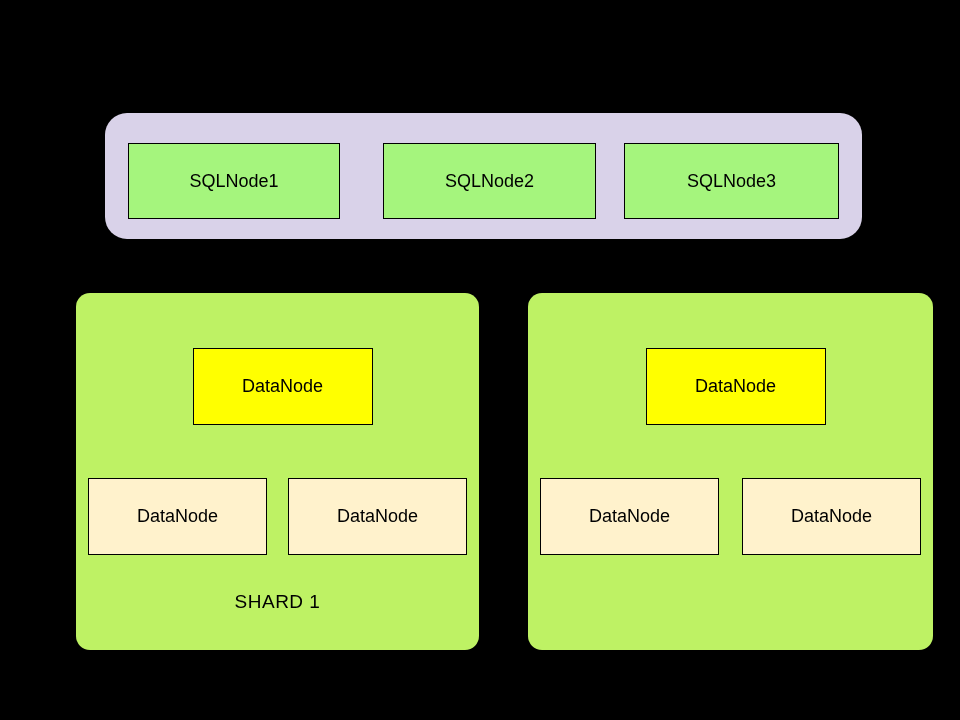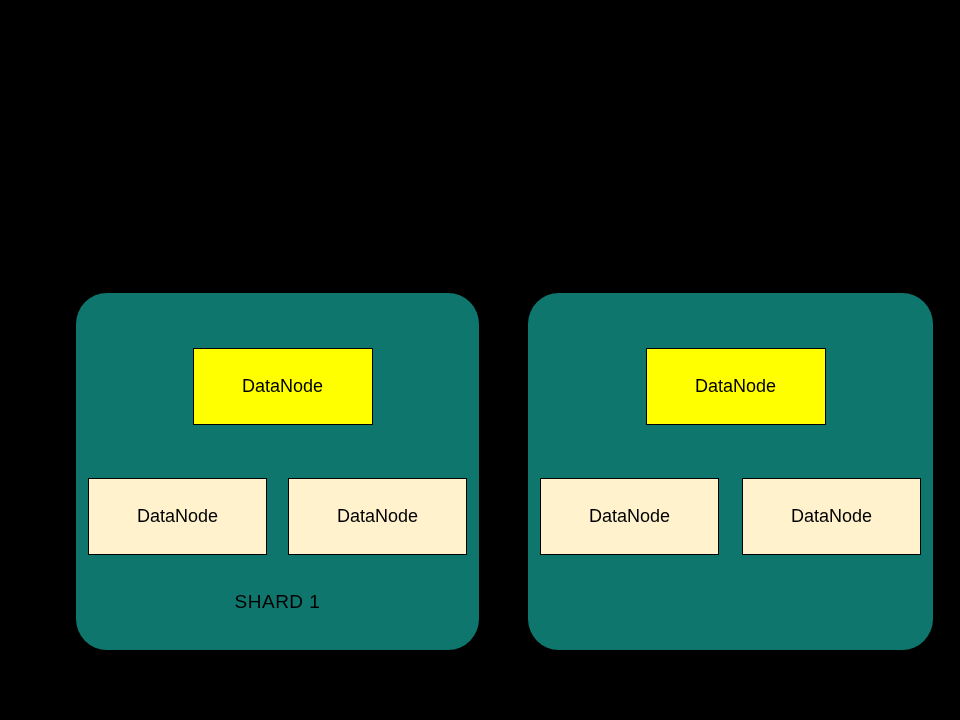--- a/index.html
+++ b/index.html
@@ -41,22 +41,22 @@
     }
     .sql-node.n1 { left: 23px;  width: 210px; }
     .sql-node.n2 { left: 278px; width: 211px; }
     .sql-node.n3 { left: 519px; width: 213px; }
 
     
     .shard {
       position: absolute;
       top: 293px;
       height: 357px;
-      background: #0f766e;
-      border-radius: 31px;
+      background: #bef264;
+      border-radius: 14px;
       box-shadow: -2px 4px 6px rgba(0,0,0,0.35);
     }
     .shard-1 { left: 76px;  width: 403px; }
     .shard-2 { left: 528px; width: 405px; }
 
     .primary-node {
       position: absolute;
       top: 55px;
       left: calc(50% - 85px);
       width: 178px;
@@ -99,20 +99,31 @@
     .shard-label {
       font-size: 19px;
       letter-spacing: 0.5px;
     }
   </style>
 </head>
 <body>
 
 <div class="canvas">
 
+  <div class="sql-tier">
+    <div class="sql-node n1">
+      <span>SQLNode1</span>
+    </div>
+    <div class="sql-node n2">
+      <span>SQLNode2</span>
+    </div>
+    <div class="sql-node n3">
+      <span>SQLNode3</span>
+    </div>
+  </div>
 
   <div class="shard shard-1">
     <div class="primary-node">
       <span>DataNode</span>
     </div>
     <div class="replica-row">
       <div class="replica-node">
         <span>DataNode</span>
       </div>
       <div class="replica-node">

